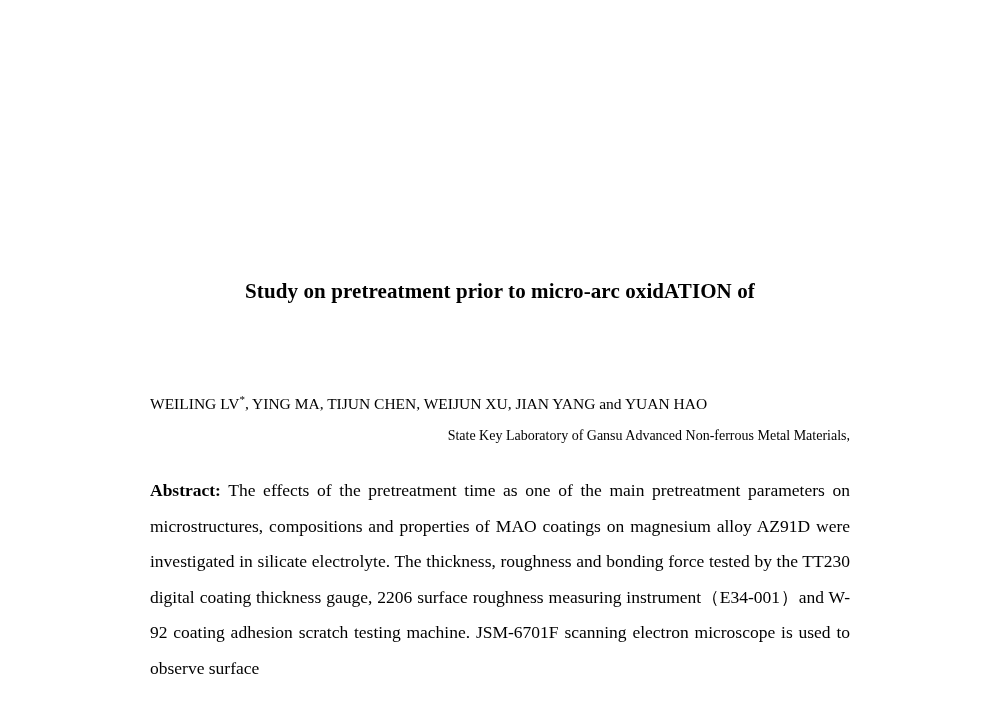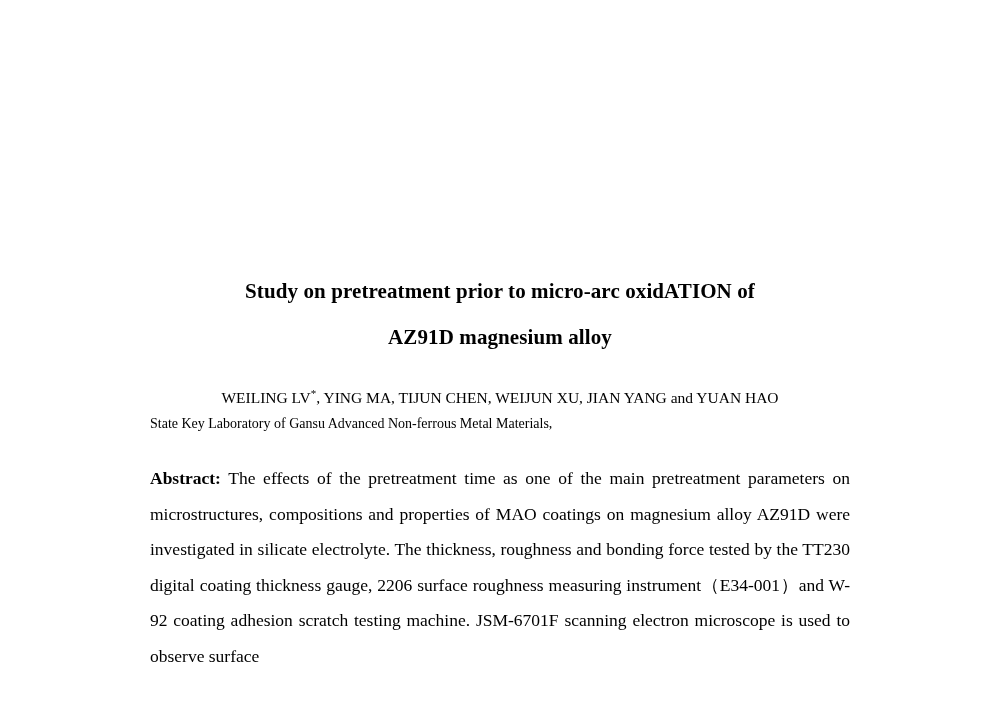--- a/index.html
+++ b/index.html
@@ -26,32 +26,31 @@
     padding-top: 268px;
     text-align: center;
   }
   .title-line {
     font-size: 21px;
     font-weight: bold;
     line-height: 46px;
     letter-spacing: 0.1px;
   }
   .authors {
-    margin-top: 22px;
-    text-align: center;
+    margin-top: 74px;
     font-size: 15.5px;
     line-height: 22px;
   }
   .authors .star {
     font-size: 11px;
     vertical-align: super;
   }
   .affil {
-    margin-top: 3px;
-    text-align: left;
+    margin-top: 9px;
+    text-align: right;
     font-size: 14px;
     line-height: 23px;
   }
   .abstract {
     margin-top: 26px;
     font-size: 17.5px;
     line-height: 35.5px;
     text-align: justify;
     text-justify: inter-word;
   }
@@ -59,21 +58,20 @@
     font-weight: bold;
   }
 </style>
 </head>
 <body>
 
 <div class="page">
 
   <div class="title-block">
     <div class="title-line">Study on pretreatment prior to micro-arc oxidATION of</div>
-    <div class="title-line">AZ91D magnesium alloy</div>
   </div>
 
   <div class="authors">
     <span>WEILING LV</span><span class="star">*</span><span>, YING MA, TIJUN CHEN, WEIJUN XU, JIAN YANG and YUAN HAO</span>
   </div>
 
   <div class="affil">
     <div>State Key Laboratory of Gansu Advanced Non-ferrous Metal Materials,</div>
   </div>
 

